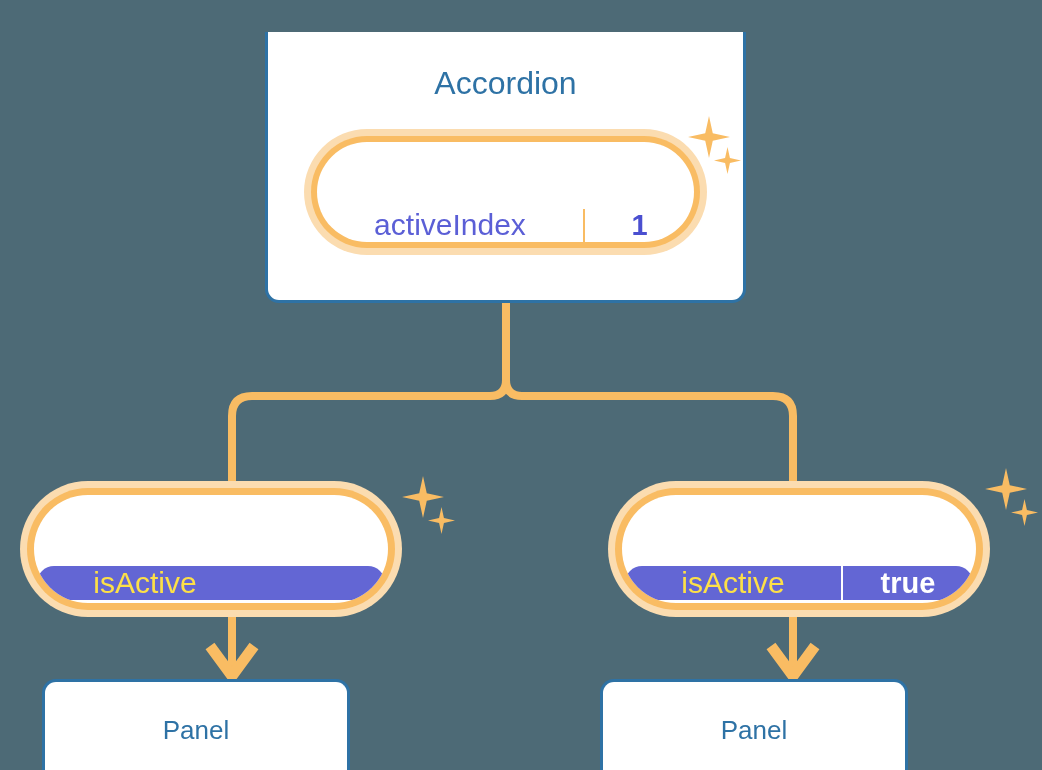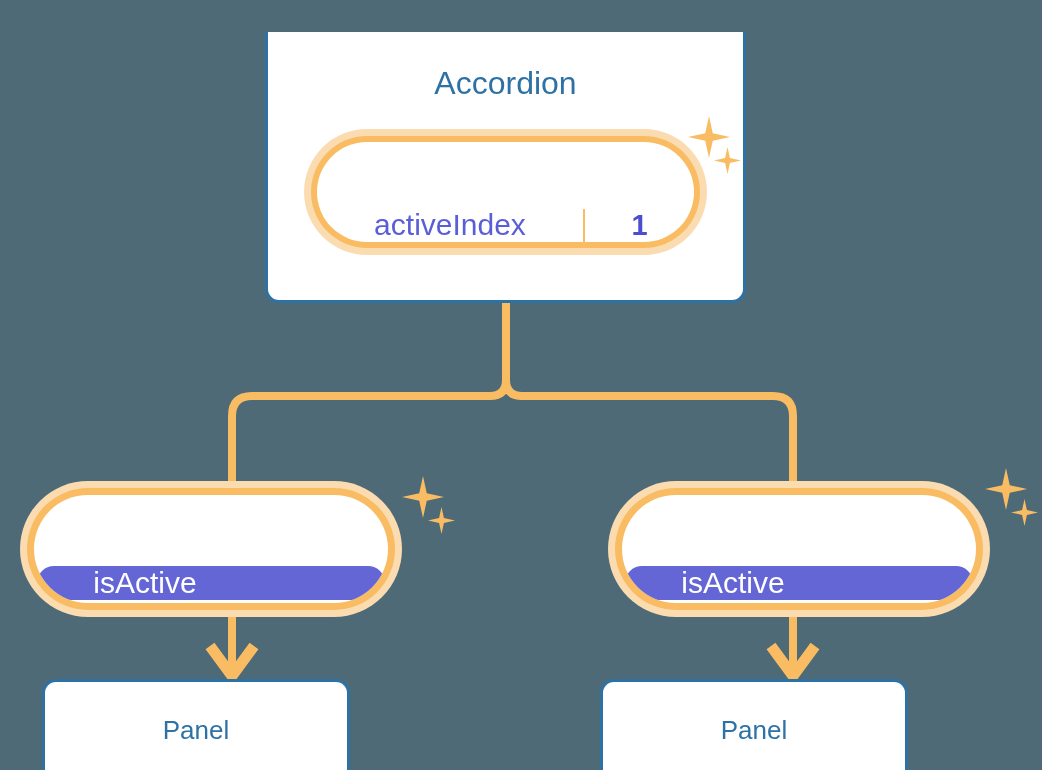--- a/index.html
+++ b/index.html
@@ -122,21 +122,21 @@
   .pill.solid .pill-inner { background: #ffffff; padding: 3px; }
   .pill.solid .pill-body {
     display: flex;
     align-items: stretch;
     flex: 1 1 auto;
     background: #6366d4;
     border-radius: 999px;
     overflow: hidden;
   }
   .pill.solid .pill-key {
-    color: #ffffff;
+    color: #fde047;
     font-weight: 400;
   }
   .pill.solid .pill-val {
     color: #ffffff;
     font-weight: 700;
     border-left: 2px solid #ffffff;
   }
 
   
   #pill-activeindex {
@@ -260,20 +260,21 @@
   </div>
 
   <div class="card panel-card" id="panel-left">
     <div class="card-title">Panel</div>
   </div>
 
   <div class="pill solid pill-isactive" id="pill-isactive-right">
     <div class="pill-inner">
       <div class="pill-body">
         <div class="pill-key">isActive</div>
+        <div class="pill-val">true</div>
       </div>
     </div>
   </div>
 
   <div class="sparkle-group" id="sparkle-right">
     <div class="sparkle spark-big"></div>
     <div class="sparkle spark-small"></div>
   </div>
 
   <div class="card panel-card" id="panel-right">

